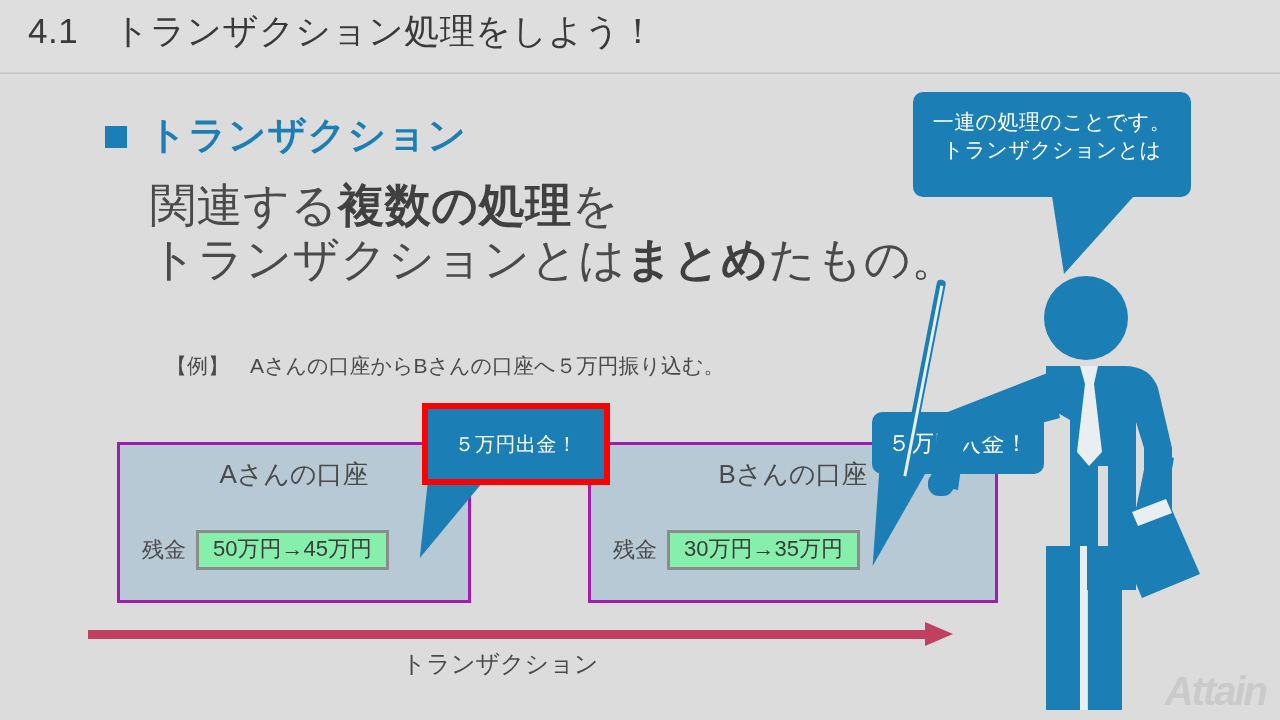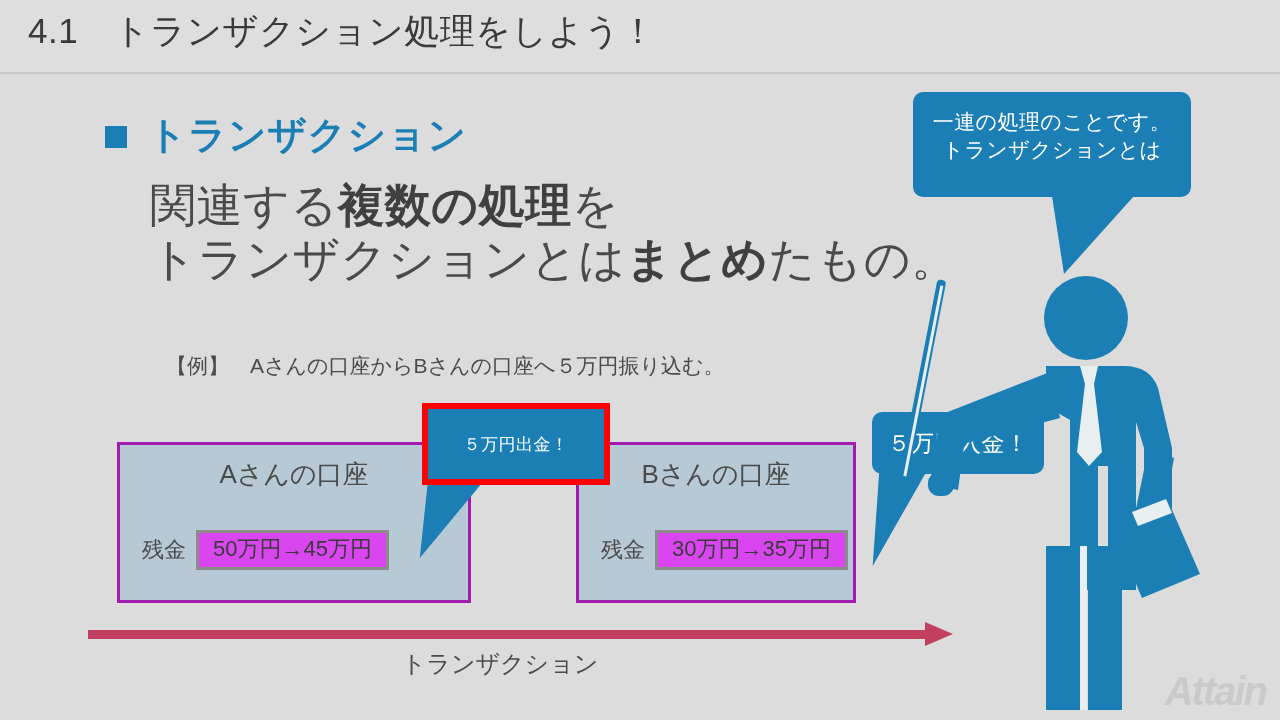--- a/index.html
+++ b/index.html
@@ -71,35 +71,35 @@
   }
 
   
   .account-box {
     position: absolute;
     background: #b7c9d4;
     border: 3px solid #a21caf;
     box-sizing: border-box;
   }
   #account-box-a { left: 117px; top: 442px; width: 354px; height: 161px; }
-  #account-box-b { left: 576px; top: 442px; width: 280px; height: 161px; }
+  #account-box-b { left: 588px; top: 442px; width: 410px; height: 161px; }
   .account-title {
     position: absolute; top: 12px; left: 0; width: 100%;
     text-align: center;
     font-size: 26px; color: #4a4a4a;
   }
   .balance-row {
     position: absolute; left: 22px; bottom: 30px;
     display: flex; align-items: center;
   }
   .balance-label {
     font-size: 22px; color: #4a4a4a; margin-right: 10px;
   }
   .balance-box {
-    background: #d946ef;
+    background: #86efac;
     border: 3px solid #8c8c8c;
     padding: 5px 14px 7px 14px;
     font-size: 22px; color: #3b3b3b;
     line-height: 1;
   }
 
   
   .bubble {
     position: absolute;
     background: #1b7fb5;
@@ -130,21 +130,21 @@
     left: 422px; top: 403px;
     width: 188px; height: 82px;
     border: 6px solid #ff0000;
     box-sizing: border-box;
     background: transparent;
   }
   #bubble-withdraw {
     left: 428px; top: 409px;
     width: 176px; height: 70px;
     display: flex; align-items: center; justify-content: center;
-    font-size: 17px; letter-spacing: 0.5px;
+    font-size: 20px; letter-spacing: 0.5px;
   }
   #bubble-withdraw-tail {
     position: absolute; left: 424px; top: 478px;
     width: 0; height: 0;
     border-left: 0px solid transparent;
     border-right: 58px solid transparent;
     border-top: 80px solid #1b7fb5;
     transform: skewX(-6deg);
   }
 

